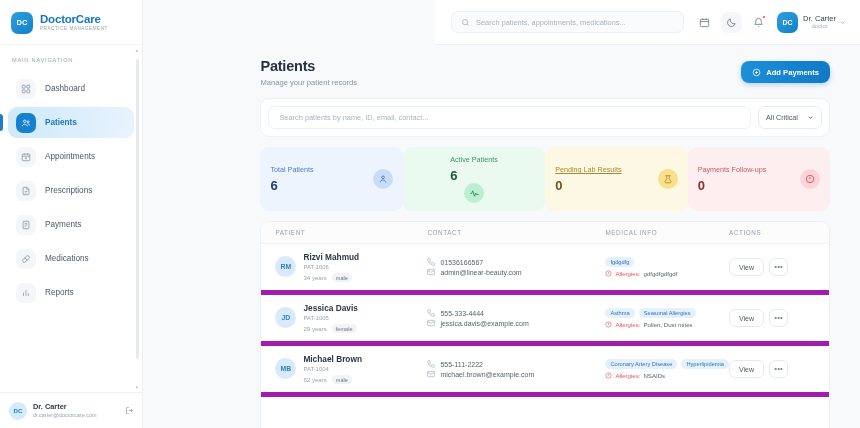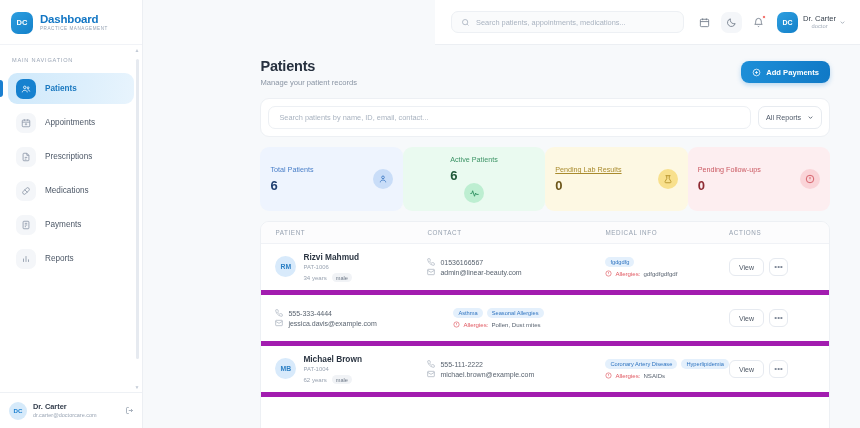--- a/index.html
+++ b/index.html
@@ -230,28 +230,39 @@
 </style>
 </head>
 <body>
 
 <div class="app">
 
   <aside class="sidebar">
     <div class="brand">
       <div class="brand-logo">DC</div>
       <div class="brand-text">
-        <div class="brand-name">Dashboard</div>
+        <div class="brand-name">DoctorCare</div>
         <div class="brand-sub">PRACTICE MANAGEMENT</div>
       </div>
     </div>
 
     <div class="nav-wrap">
       <div class="nav-label">MAIN NAVIGATION</div>
 
+      <div class="nav-item">
+        <span class="ico">
+          <svg width="10" height="10" viewBox="0 0 24 24" fill="none" stroke="currentColor" stroke-width="2">
+              <rect x="3" y="3" width="7" height="7" rx="1"></rect>
+              <rect x="14" y="3" width="7" height="7" rx="1"></rect>
+              <rect x="3" y="14" width="7" height="7" rx="1"></rect>
+              <rect x="14" y="14" width="7" height="7" rx="1"></rect>
+            </svg>
+        </span>
+        <span class="lbl">Dashboard</span>
+      </div>
 
       <div class="nav-item active">
         <span class="ico">
           <svg width="10" height="10" viewBox="0 0 24 24" fill="none" stroke="currentColor" stroke-width="2">
               <circle cx="9" cy="8" r="3"></circle>
               <path d="M3 20c0-3 3-5 6-5s6 2 6 5"></path>
               <circle cx="17" cy="9" r="2.2"></circle>
               <path d="M16 14c3 0 5 2 5 4"></path>
             </svg>
         </span>
@@ -275,35 +286,35 @@
               <path d="M14 3H7a2 2 0 0 0-2 2v14a2 2 0 0 0 2 2h10a2 2 0 0 0 2-2V8z"></path>
               <path d="M14 3v5h5M9 13h6M9 17h4"></path>
             </svg>
         </span>
         <span class="lbl">Prescriptions</span>
       </div>
 
       <div class="nav-item">
         <span class="ico">
           <svg width="10" height="10" viewBox="0 0 24 24" fill="none" stroke="currentColor" stroke-width="2">
-              <rect x="2.5" y="8" width="19" height="8" rx="4" transform="rotate(-45 12 12)"></rect>
-              <path d="M8.5 8.5l7 7"></path>
-            </svg>
-        </span>
-        <span class="lbl">Medications</span>
+              <rect x="5" y="3" width="14" height="18" rx="2"></rect>
+              <path d="M9 8h6M9 12h6M9 16h3"></path>
+            </svg>
+        </span>
+        <span class="lbl">Payments</span>
       </div>
 
       <div class="nav-item">
         <span class="ico">
           <svg width="10" height="10" viewBox="0 0 24 24" fill="none" stroke="currentColor" stroke-width="2">
-              <rect x="5" y="3" width="14" height="18" rx="2"></rect>
-              <path d="M9 8h6M9 12h6M9 16h3"></path>
-            </svg>
-        </span>
-        <span class="lbl">Payments</span>
+              <rect x="2.5" y="8" width="19" height="8" rx="4" transform="rotate(-45 12 12)"></rect>
+              <path d="M8.5 8.5l7 7"></path>
+            </svg>
+        </span>
+        <span class="lbl">Medications</span>
       </div>
 
       <div class="nav-item">
         <span class="ico">
           <svg width="10" height="10" viewBox="0 0 24 24" fill="none" stroke="currentColor" stroke-width="2">
               <path d="M6 19V11M12 19V5M18 19v-6"></path>
             </svg>
         </span>
         <span class="lbl">Reports</span>
       </div>
@@ -392,21 +403,21 @@
           </span>
           <span>Add Payments</span>
         </button>
       </div>
 
       <div class="filter-card">
         <div class="filter-input">
           <input placeholder="Search patients by name, ID, email, contact..." style="">
         </div>
         <div class="filter-select">
-          <span>All Reports</span>
+          <span>All Critical</span>
           <span style="display:flex">
             <svg width="7" height="7" viewBox="0 0 24 24" fill="none" stroke="currentColor" stroke-width="3">
                 <path d="M6 9l6 6 6-6"></path>
               </svg>
           </span>
         </div>
       </div>
 
       <div class="stats">
         <div class="stat s-blue">
@@ -438,21 +449,21 @@
             <div class="v">0</div>
           </div>
           <span class="ico">
             <svg width="10" height="10" viewBox="0 0 24 24" fill="none" stroke="currentColor" stroke-width="2">
                 <path d="M6 4h12M9 4v7l-4 7a2 2 0 0 0 1.8 3h10.4A2 2 0 0 0 19 18l-4-7V4"></path>
               </svg>
           </span>
         </div>
         <div class="stat s-red">
           <div>
-            <div class="t">Pending Follow-ups</div>
+            <div class="t">Payments Follow-ups</div>
             <div class="v">0</div>
           </div>
           <span class="ico">
             <svg width="10" height="10" viewBox="0 0 24 24" fill="none" stroke="currentColor" stroke-width="2">
                 <circle cx="12" cy="12" r="9"></circle>
                 <path d="M12 7v5.5M12 16.2v.3"></path>
               </svg>
           </span>
         </div>
       </div>
@@ -511,20 +522,31 @@
               <span>gdfgdfgdfgdf</span>
             </div>
           </div>
           <div class="c4 acts">
             <button class="btn-view">View</button>
             <button class="btn-more">•••</button>
           </div>
         </div>
 
         <div class="trow">
+          <div class="c1 pcell">
+            <div class="pav">JD</div>
+            <div>
+              <div class="pname">Jessica Davis</div>
+              <div class="pid">PAT-1005</div>
+              <div class="pmeta">
+                <span class="page-age">29 years</span>
+                <span class="chip-sex">female</span>
+              </div>
+            </div>
+          </div>
           <div class="c2">
             <div class="cline">
                 <span class="gi">
                   <svg width="8" height="8" viewBox="0 0 24 24" fill="none" stroke="currentColor" stroke-width="2">
                     <path d="M22 16.9v3a2 2 0 0 1-2.2 2 19.8 19.8 0 0 1-8.6-3.1 19.5 19.5 0 0 1-6-6A19.8 19.8 0 0 1 2.1 4.2 2 2 0 0 1 4.1 2h3a2 2 0 0 1 2 1.7c.12.9.35 1.8.67 2.6a2 2 0 0 1-.45 2.1L8.1 9.6a16 16 0 0 0 6 6l1.2-1.2a2 2 0 0 1 2.1-.45c.84.32 1.7.55 2.6.67a2 2 0 0 1 1.7 2z"></path>
                   </svg>
                 </span>
                 <span>555-333-4444</span>
               </div>
             <div class="cline">

